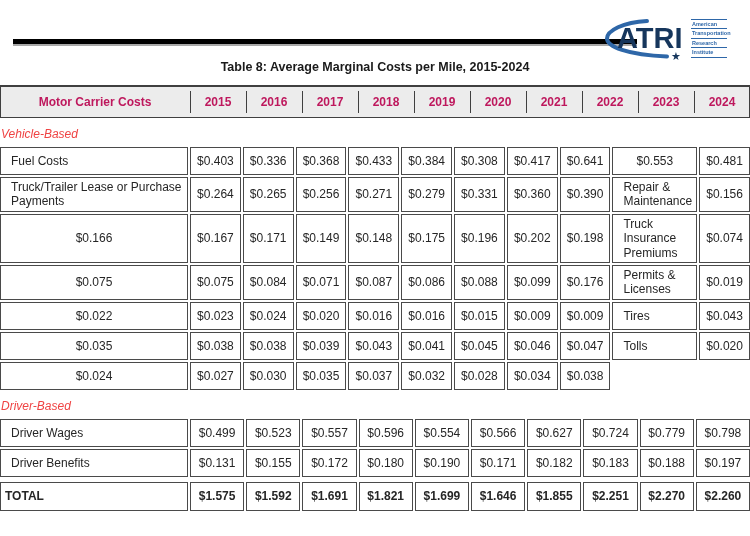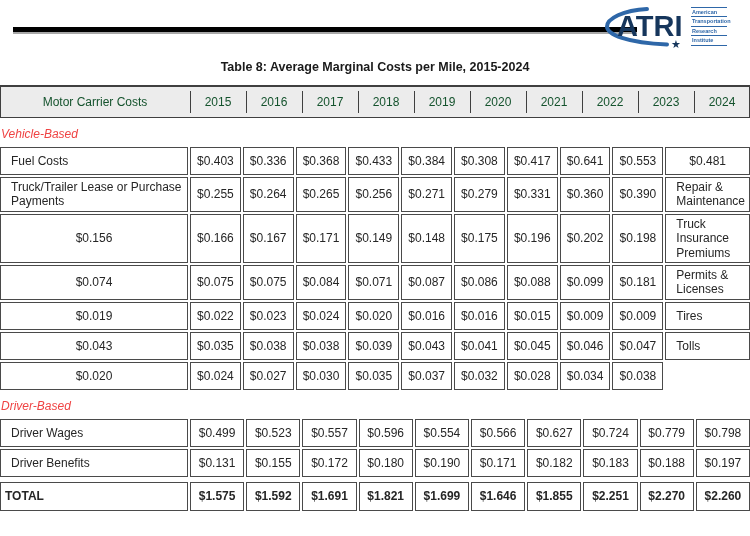--- a/index.html
+++ b/index.html
@@ -7,21 +7,21 @@
     position: relative;
     width: 750px;
     height: 536px;
     background: #ffffff;
     overflow: hidden;
     font-family: "Liberation Sans", sans-serif;
     color: #262626;
   }
 
   
-  .masthead { position: absolute; top: 0; left: 0; width: 728px; height: 52px; }
+  .masthead { position: absolute; top: 12px; left: 0; width: 728px; height: 52px; }
   .head-rule {
     position: absolute; left: 13px; top: 27px; width: 624px; height: 5px;
     background: #000;
     border-bottom: 2px solid #a8a8a8;
   }
   .logo {
     position: absolute; right: 1px; top: 3px; width: 122px; height: 46px;
     display: flex; align-items: flex-start;
   }
   .logo svg { display: block; }
@@ -68,21 +68,21 @@
   .header-band {
     background: #ececec;
     border: 1px solid #3f3f3f;
     border-top-width: 2px;
     gap: 2px;
     height: 33px;
   }
   .h-cell {
     position: relative;
     display: flex; align-items: center; justify-content: center;
-    font-weight: normal; color: #14532d;
+    font-weight: bold; color: #be185d;
   }
   .h-cell:not(:last-child)::after {
     content: ""; position: absolute; right: -1.5px; top: 4px; bottom: 4px;
     width: 1px; background: #3f3f3f;
   }
 
   .section-label {
     font-style: italic; font-size: 12px; color: #ef4444;
     margin: 9px 0 6px 1px;
   }
@@ -137,21 +137,20 @@
           <div class="cell value">$0.336</div>
           <div class="cell value">$0.368</div>
           <div class="cell value">$0.433</div>
           <div class="cell value">$0.384</div>
           <div class="cell value">$0.308</div>
           <div class="cell value">$0.417</div>
           <div class="cell value">$0.641</div>
           <div class="cell value">$0.553</div>
           <div class="cell value">$0.481</div>
           <div class="cell label">Truck/Trailer Lease or Purchase Payments</div>
-          <div class="cell value">$0.255</div>
           <div class="cell value">$0.264</div>
           <div class="cell value">$0.265</div>
           <div class="cell value">$0.256</div>
           <div class="cell value">$0.271</div>
           <div class="cell value">$0.279</div>
           <div class="cell value">$0.331</div>
           <div class="cell value">$0.360</div>
           <div class="cell value">$0.390</div>
           <div class="cell label">Repair &amp; Maintenance</div>
           <div class="cell value">$0.156</div>
@@ -167,21 +166,21 @@
           <div class="cell label">Truck Insurance Premiums</div>
           <div class="cell value">$0.074</div>
           <div class="cell value">$0.075</div>
           <div class="cell value">$0.075</div>
           <div class="cell value">$0.084</div>
           <div class="cell value">$0.071</div>
           <div class="cell value">$0.087</div>
           <div class="cell value">$0.086</div>
           <div class="cell value">$0.088</div>
           <div class="cell value">$0.099</div>
-          <div class="cell value">$0.181</div>
+          <div class="cell value">$0.176</div>
           <div class="cell label">Permits &amp; Licenses</div>
           <div class="cell value">$0.019</div>
           <div class="cell value">$0.022</div>
           <div class="cell value">$0.023</div>
           <div class="cell value">$0.024</div>
           <div class="cell value">$0.020</div>
           <div class="cell value">$0.016</div>
           <div class="cell value">$0.016</div>
           <div class="cell value">$0.015</div>
           <div class="cell value">$0.009</div>

